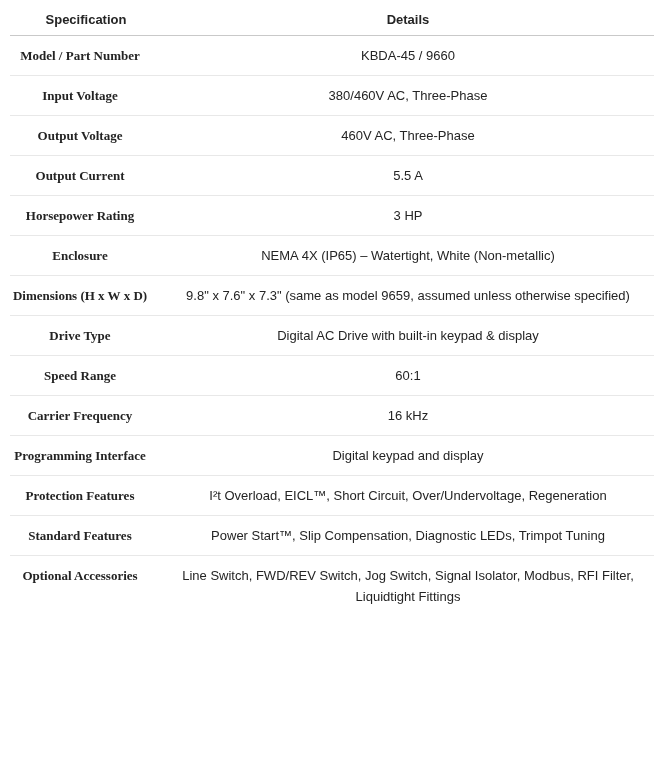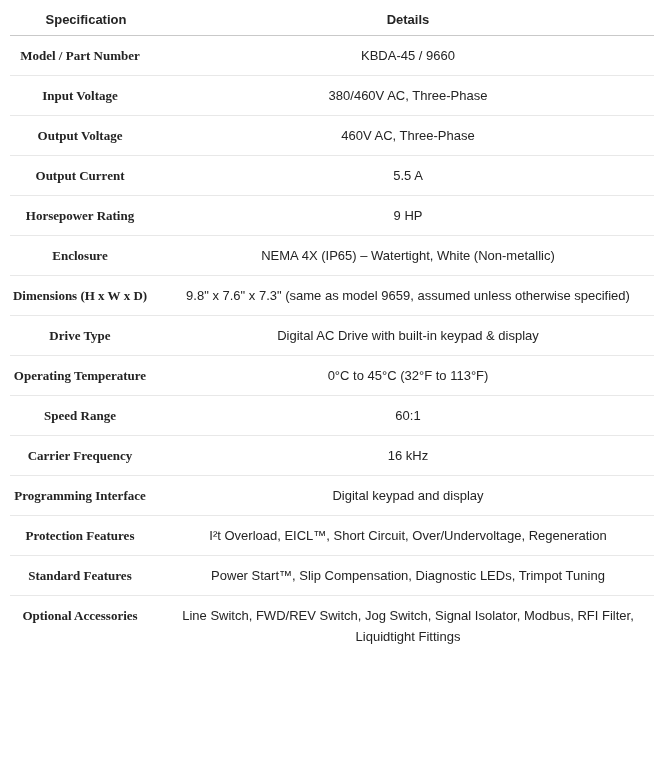--- a/index.html
+++ b/index.html
@@ -81,37 +81,33 @@
       <tr>
         <td class="spec">Output Voltage</td>
         <td class="details">460V AC, Three-Phase</td>
       </tr>
       <tr>
         <td class="spec">Output Current</td>
         <td class="details">5.5 A</td>
       </tr>
       <tr>
         <td class="spec">Horsepower Rating</td>
-        <td class="details">9 HP</td>
+        <td class="details">3 HP</td>
       </tr>
       <tr>
         <td class="spec">Enclosure</td>
         <td class="details">NEMA 4X (IP65) – Watertight, White (Non-metallic)</td>
       </tr>
       <tr>
         <td class="spec">Dimensions (H x W x D)</td>
         <td class="details">9.8" x 7.6" x 7.3" (same as model 9659, assumed unless otherwise specified)</td>
       </tr>
       <tr>
         <td class="spec">Drive Type</td>
         <td class="details">Digital AC Drive with built-in keypad &amp; display</td>
-      </tr>
-      <tr>
-        <td class="spec">Operating Temperature</td>
-        <td class="details">0°C to 45°C (32°F to 113°F)</td>
       </tr>
       <tr>
         <td class="spec">Speed Range</td>
         <td class="details">60:1</td>
       </tr>
       <tr>
         <td class="spec">Carrier Frequency</td>
         <td class="details">16 kHz</td>
       </tr>
       <tr>

